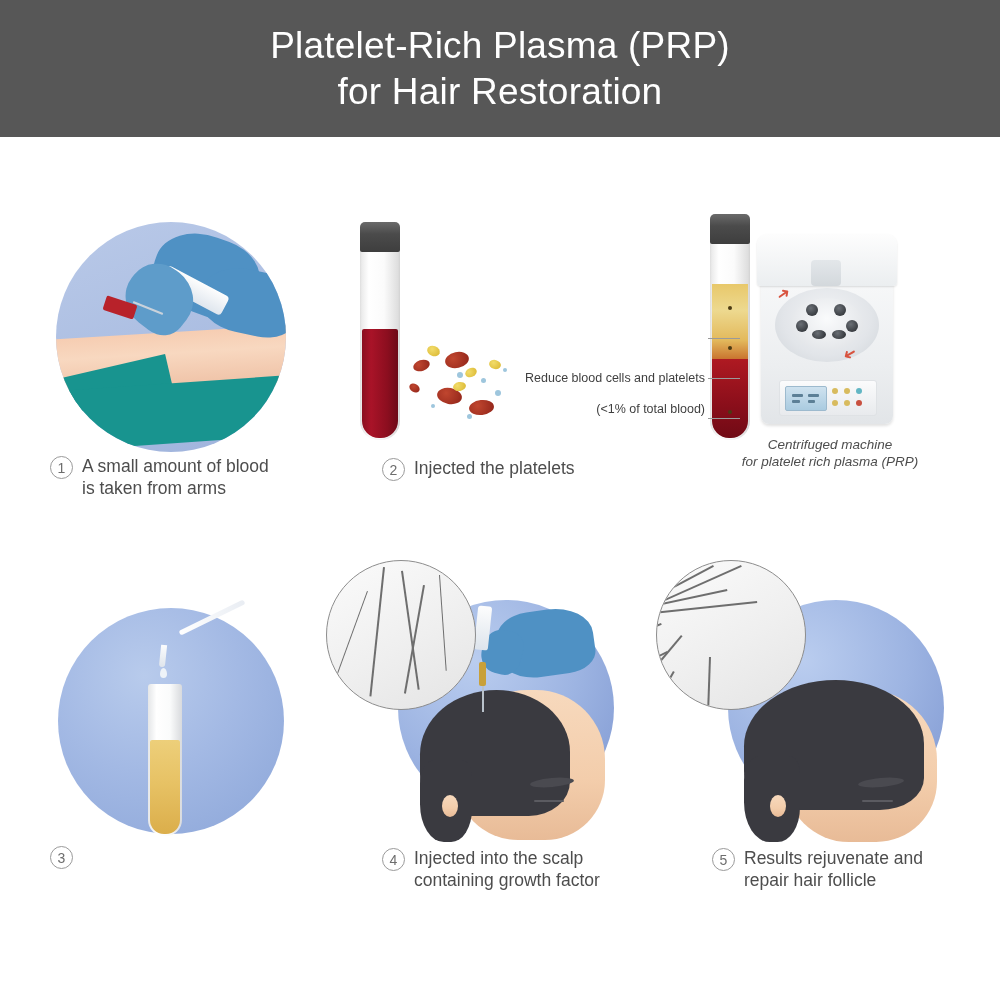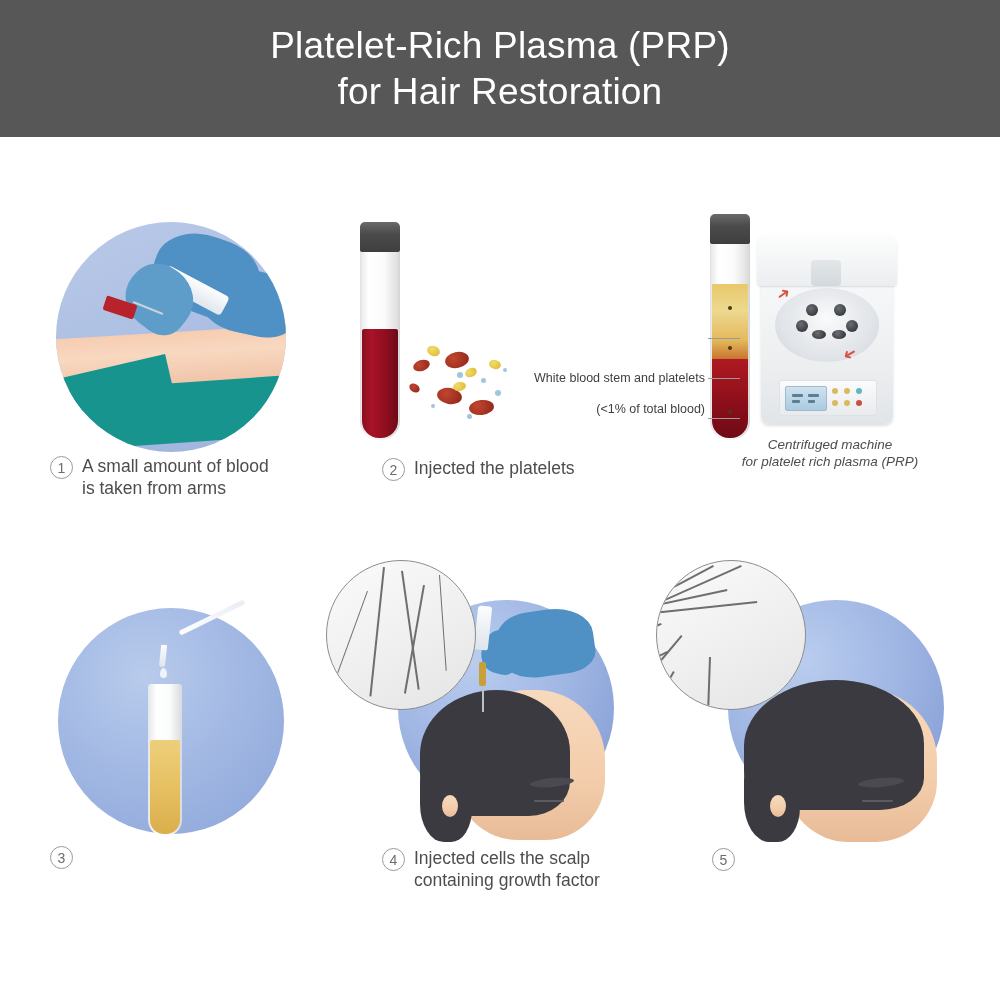--- a/index.html
+++ b/index.html
@@ -289,21 +289,21 @@
         <div class="layer-dot" style="top:62px;"></div>
       </div>
       <div class="layer-dot" style="top:172px;"></div>
     </div>
     <div class="tube-cap"></div>
   </div>
 
   <div class="lead-line" style="left:708px;top:338px;width:32px;"></div>
 
   <div class="lead-label" style="left:440px;top:355px;width:265px;">
-    <span>White blood stem and platelets</span><br>
+    <span>Reduce blood cells and platelets</span><br>
     <span>(&lt;1% of total blood)</span>
   </div>
   <div class="lead-line" style="left:708px;top:378px;width:32px;"></div>
 
   <div class="lead-line" style="left:708px;top:418px;width:32px;"></div>
 
   <div class="caption" style="left:382px;top:457px;width:240px;">
     <div class="num">2</div>
     <div class="captxt">Injected the platelets</div>
   </div>
@@ -375,21 +375,21 @@
   <div class="mag" style="left:326px;top:560px;width:148px;height:148px;">
     <div class="strand" style="left:56px;top:6px;width:1.6px;height:130px;transform:rotate(6deg);"></div>
     <div class="strand" style="left:74px;top:10px;width:1.6px;height:120px;transform:rotate(-8deg);"></div>
     <div class="strand" style="left:96px;top:24px;width:1.6px;height:110px;transform:rotate(10deg);"></div>
     <div class="strand" style="left:40px;top:30px;width:1.4px;height:92px;transform:rotate(20deg);"></div>
     <div class="strand" style="left:112px;top:14px;width:1.4px;height:96px;transform:rotate(-4deg);"></div>
   </div>
 
   <div class="caption" style="left:382px;top:847px;width:280px;">
     <div class="num">4</div>
-    <div class="captxt">Injected cells the scalp
+    <div class="captxt">Injected into the scalp
 containing growth factor</div>
   </div>
 
   <div class="head-circle s5-circle"></div>
 
   <div class="face" style="left:785px;top:690px;width:152px;height:152px;border-radius:48% 46% 40% 42%;"></div>
   <div class="hair" style="left:744px;top:680px;width:180px;height:130px;border-radius:54% 52% 26% 32%;"></div>
   <div class="hair" style="left:744px;top:756px;width:56px;height:86px;border-radius:28% 20% 40% 46%;"></div>
   <div class="brow" style="left:858px;top:778px;width:46px;height:9px;transform:rotate(-5deg);"></div>
   <div class="eye" style="left:862px;top:800px;width:31px;"></div>
@@ -405,15 +405,17 @@
     <div class="strand" style="left:2px;top:18px;width:1.5px;height:150px;transform:rotate(48deg);"></div>
     <div class="strand" style="left:24px;top:74px;width:1.5px;height:120px;transform:rotate(40deg);"></div>
     <div class="strand" style="left:16px;top:110px;width:1.5px;height:120px;transform:rotate(30deg);"></div>
     <div class="strand" style="left:52px;top:96px;width:1.5px;height:60px;transform:rotate(2deg);"></div>
     <div class="strand" style="left:70px;top:28px;width:1.5px;height:130px;transform:rotate(78deg);"></div>
     <div class="strand" style="left:100px;top:40px;width:1.5px;height:100px;transform:rotate(84deg);"></div>
   </div>
 
   <div class="caption" style="left:712px;top:847px;width:280px;">
     <div class="num">5</div>
+    <div class="captxt">Results rejuvenate and
+repair hair follicle</div>
   </div>
 
 </div>
 
 </body></html>

